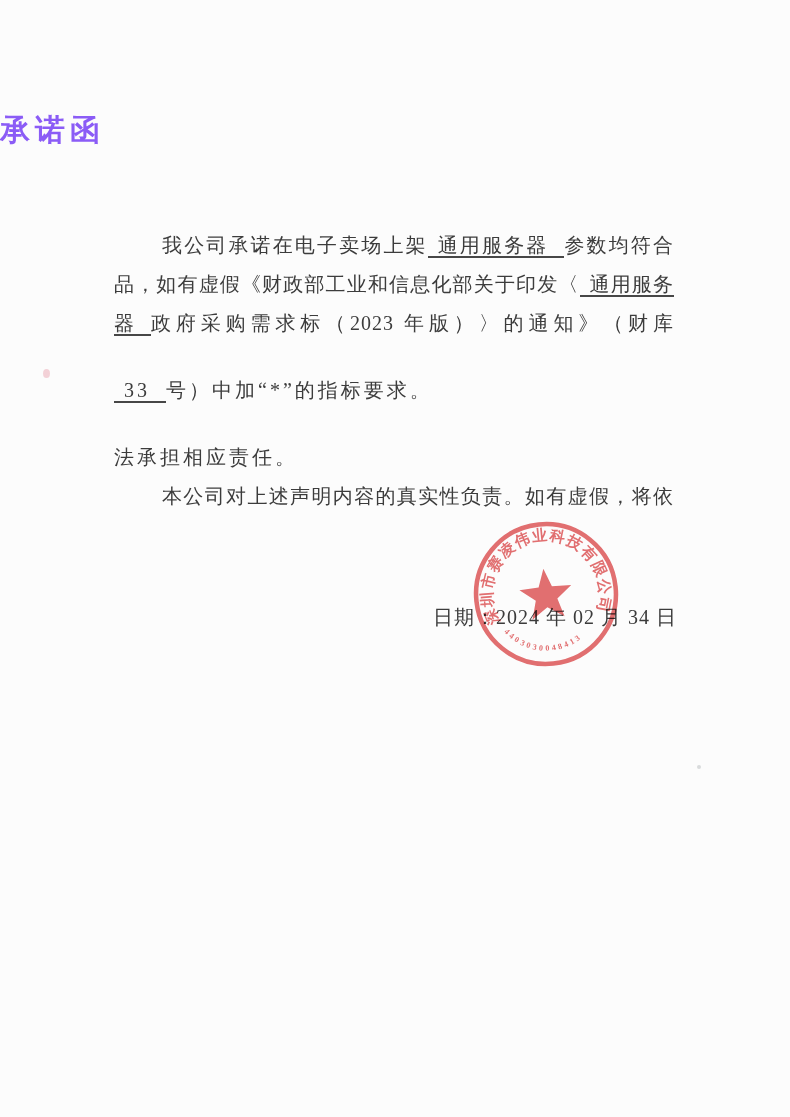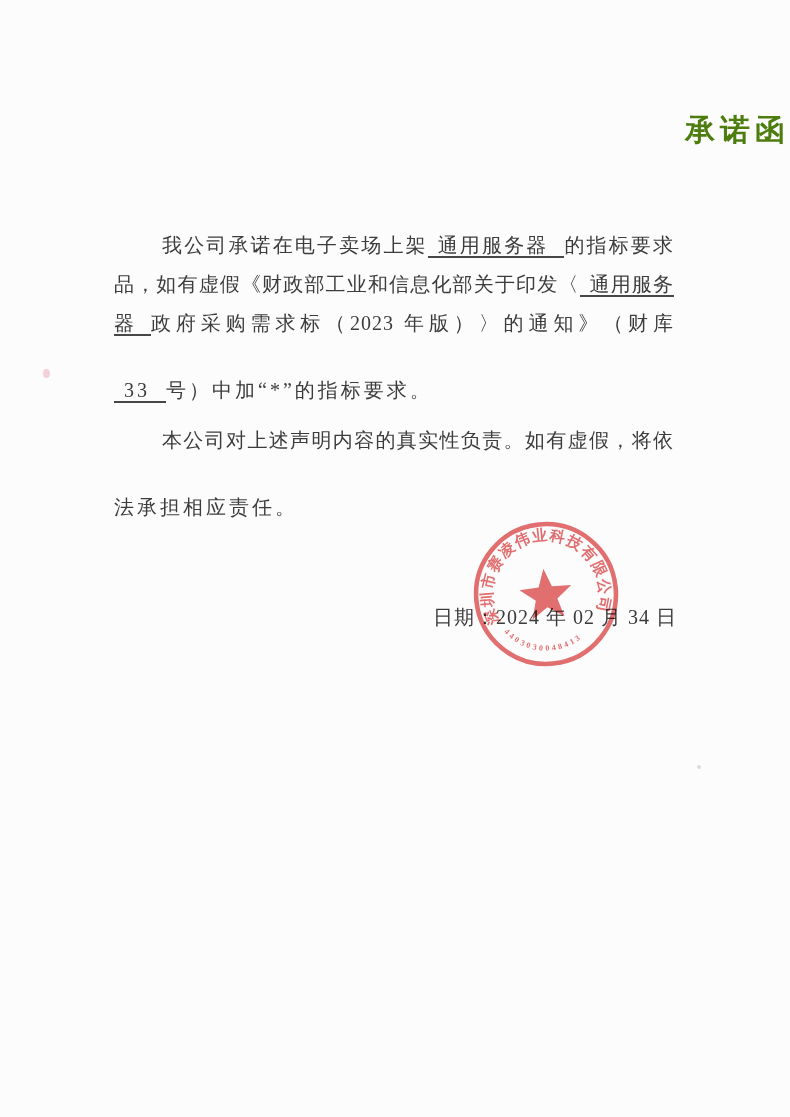--- a/index.html
+++ b/index.html
@@ -12,25 +12,25 @@
     background: #fcfcfc;
     overflow: hidden;
     font-family: "Liberation Serif", "DejaVu Serif", serif;
     color: #3b3b3b;
   }
   .doc-title {
     position: absolute;
     top: 110px;
     left: 0;
     width: 100%;
-    text-align: right;
+    text-align: left;
     font-size: 30px;
     font-weight: 700;
     letter-spacing: 5px;
-    color: #4d7c0f;
+    color: #8b5cf6;
   }
   .body-text {
     position: absolute;
     left: 114px;
     top: 226px;
     width: 560px;
     font-size: 20px;
     color: #3c3c3c;
   }
   .line {
@@ -117,28 +117,28 @@
 </style>
 </head>
 <body>
 
 <div class="page">
 
   <div class="doc-title">承诺函</div>
 
   <div class="body-text">
     <div>
-      <div class="line indent"><span>我公司承诺在电子卖场上架</span><span class="u pad-both">通用服务器</span><span>的指标要求</span></div>
+      <div class="line indent"><span>我公司承诺在电子卖场上架</span><span class="u pad-both">通用服务器</span><span>参数均符合</span></div>
       <div class="line"><span>品，如有虚假《财政部工业和信息化部关于印发〈</span><span class="u pad-left">通用服务</span></div>
       <div class="line"><span class="u pad-right">器</span><span>政府采购需求标（2023 年版）〉的通知》（财库〔2023〕</span></div>
       <div class="line no-justify"><span class="u pad-both">33</span><span>号）中加“*”的指标要求。</span></div>
     </div>
     <div class="para-2">
+      <div class="line no-justify"><span>法承担相应责任。</span></div>
       <div class="line indent"><span>本公司对上述声明内容的真实性负责。如有虚假，将依</span></div>
-      <div class="line no-justify"><span>法承担相应责任。</span></div>
     </div>
   </div>
 
 
   <div class="date-line">
     <span>日期：</span><span>2024 年 02 月 34 日</span>
   </div>
 
   <svg class="stamp" viewBox="0 0 150 150">
     <defs>

